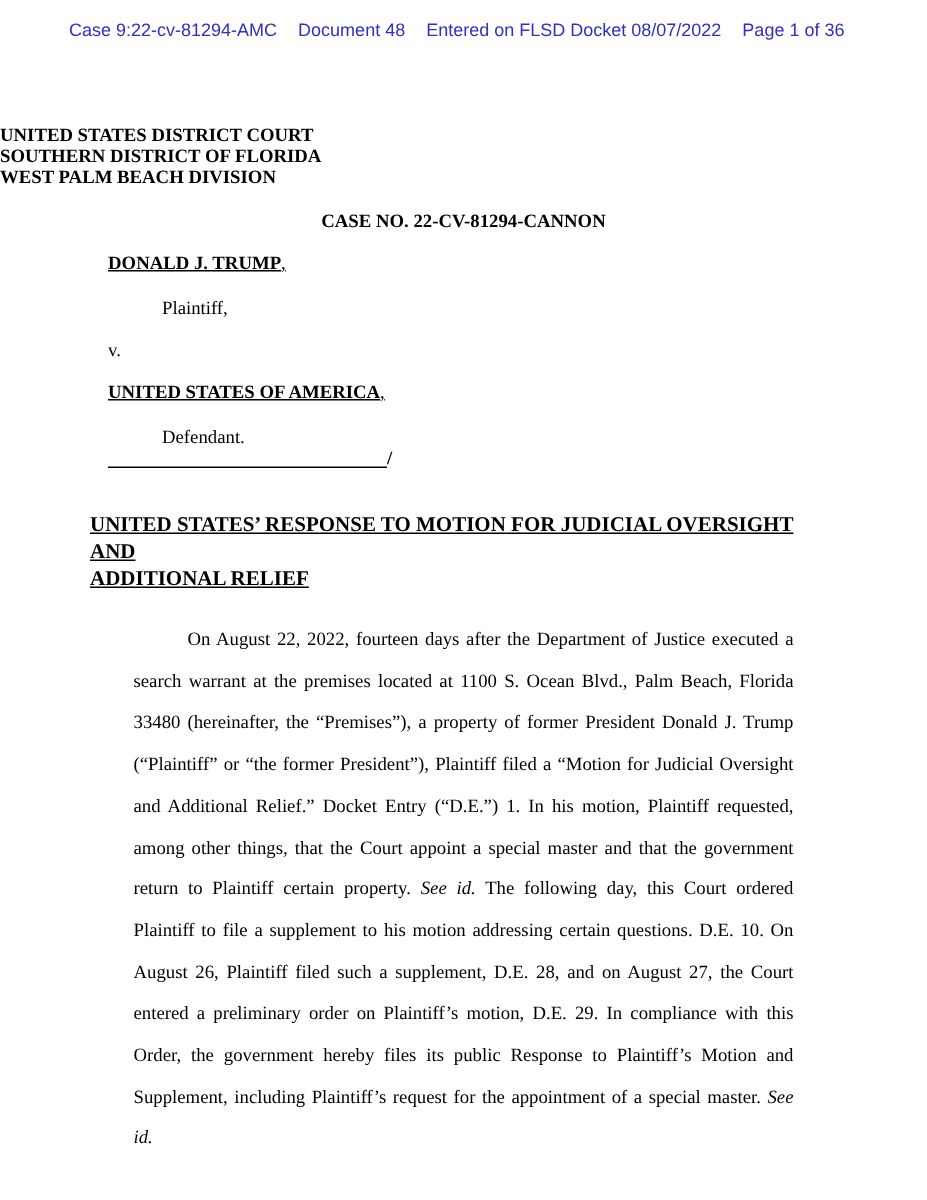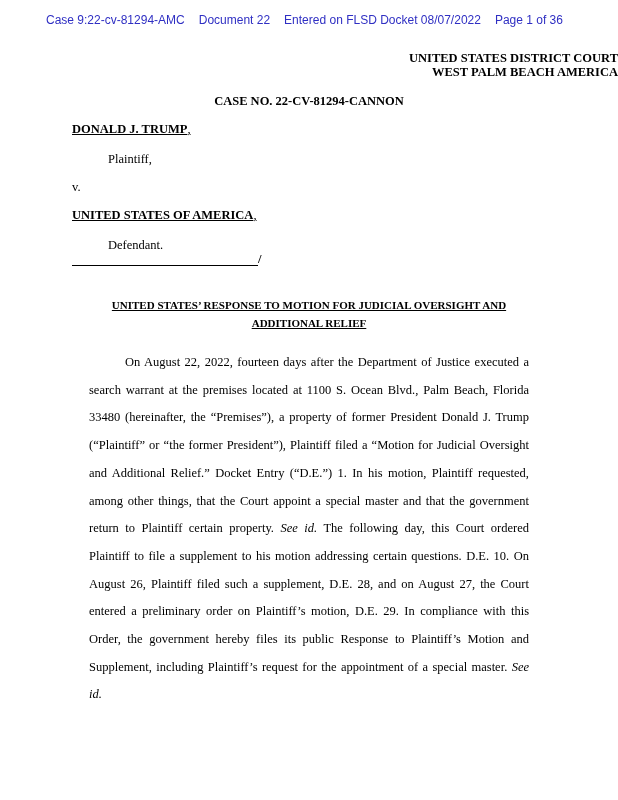--- a/index.html
+++ b/index.html
@@ -23,22 +23,22 @@
     display: flex;
     gap: 14px;
     padding: 13px 26px 0 46px;
     font-family: "Liberation Sans", "DejaVu Sans", sans-serif;
     font-size: 12px;
     line-height: 14px;
     color: var(--stamp-color, #2f2fc3);
     white-space: nowrap;
   }
   .court-heading {
-    margin-top: 24px;
-    text-align: right;
+    margin-top: 56px;
+    text-align: left;
     font-weight: bold;
     line-height: 14px;
   }
   .case-no {
     margin-top: 15px;
     text-align: center;
     font-weight: bold;
     line-height: 14px;
   }
   .caption {
@@ -60,22 +60,22 @@
     width: 186px;
     height: 13px;
     border-bottom: 1.4px solid #000;
   }
   .slash {
     font-weight: bold;
     line-height: 14px;
   }
   .filing-title {
     margin: 30px 60px 0 60px;
-    text-align: center;
-    font-size: 11px;
+    text-align: left;
+    font-size: 14px;
     font-weight: bold;
     line-height: 18px;
   }
   .filing-title .u { text-decoration: underline; }
   .body-text {
     margin: 6px 72px 0 72px;
   }
   .body-text p {
     margin: 17px;
     text-align: justify;
@@ -84,28 +84,29 @@
   }
   .body-text .italic { font-style: italic; }
 </style>
 </head>
 <body>
 
 <div class="page">
 
   <div class="ecf-stamp">
     <span>Case 9:22-cv-81294-AMC</span>
-    <span>Document 22</span>
+    <span>Document 48</span>
     <span>Entered on FLSD Docket 08/07/2022</span>
     <span>Page 1 of 36</span>
   </div>
 
   <div class="court-heading">
     <div>UNITED STATES DISTRICT COURT</div>
-    <div>WEST PALM BEACH AMERICA</div>
+    <div>SOUTHERN DISTRICT OF FLORIDA</div>
+    <div>WEST PALM BEACH DIVISION</div>
   </div>
 
   <div class="case-no">CASE NO. 22-CV-81294-CANNON</div>
 
   <div class="caption">
     <div class="party"><span class="name">DONALD J. TRUMP</span><span>,</span></div>
     <div class="role">Plaintiff,</div>
     <div class="versus">v.</div>
     <div class="party"><span class="name">UNITED STATES OF AMERICA</span><span>,</span></div>
     <div class="role defendant">Defendant.</div>

